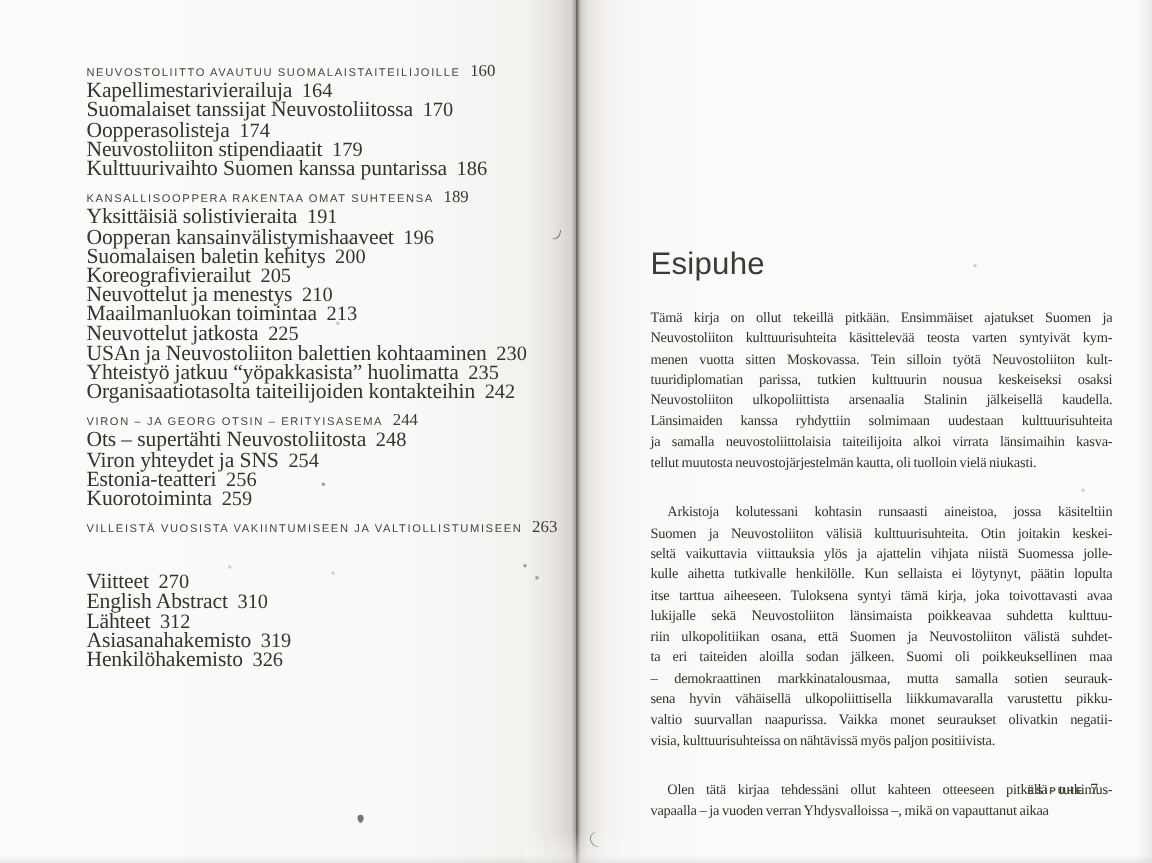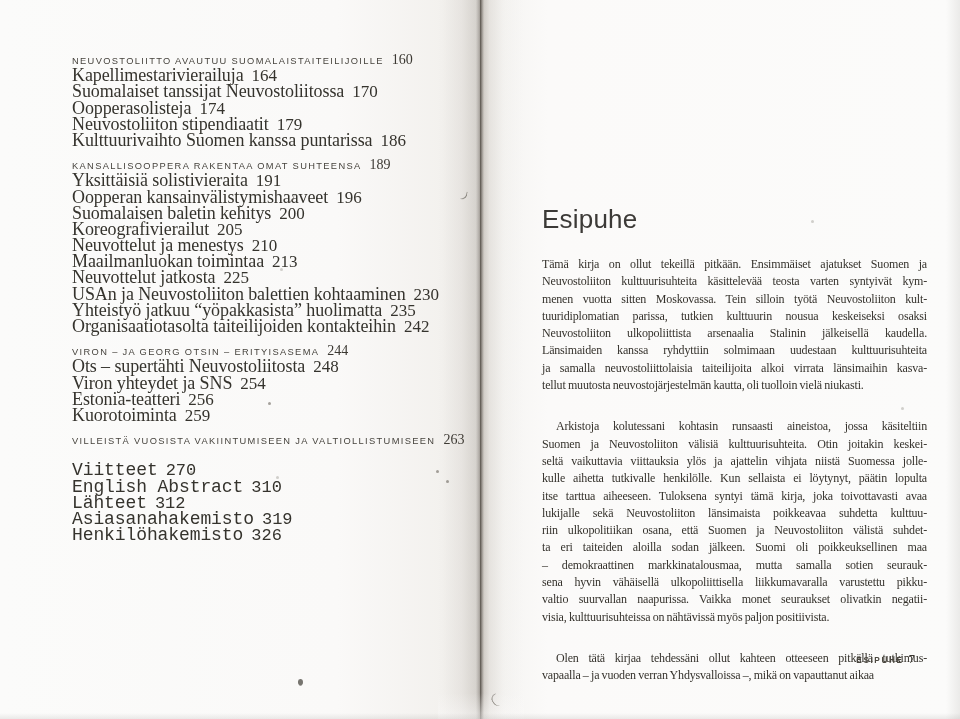--- a/index.html
+++ b/index.html
@@ -57,21 +57,21 @@
   .toc-header-text {
     font-family:"Liberation Sans", sans-serif;
     font-size:9.3px; letter-spacing:1.35px; color:#46433d;
   }
   .toc-header-page {
     font-family:"Liberation Serif", serif;
     font-size:14px; color:#3b3832; margin-left:8px;
   }
   .toc-item-title { font-size:18px; letter-spacing:-0.1px; color:#35332d; }
   .toc-item-page  { font-size:17px; color:#35332d; margin-left:8px; }
-  .backmatter { margin-top:15px;font-family:Liberation Mono, monospace; }
+  .backmatter { margin-top:29px; }
   
   .chapter-title {
     font-family:"Liberation Sans", sans-serif;
     font-size:26px; font-weight:400; letter-spacing:0.2px; color:#3c3a37;
     line-height:30px;
   }
   .preface-body { margin-top:22px; width:385px; }
   .para { }
   .line {
     font-size:12px; line-height:17.3px; letter-spacing:-0.18px; word-spacing:-0.5px;

